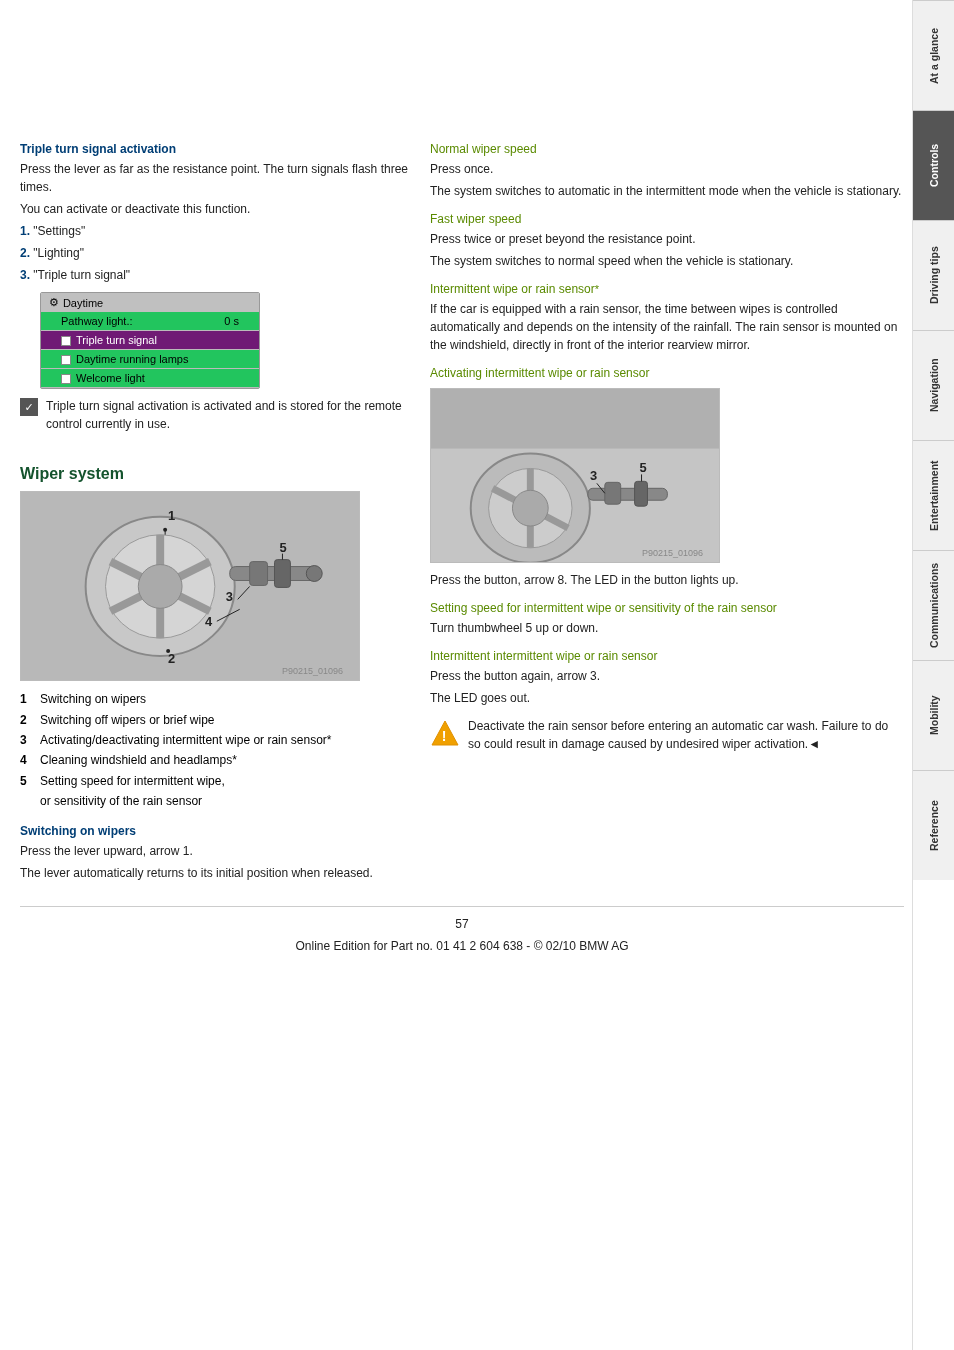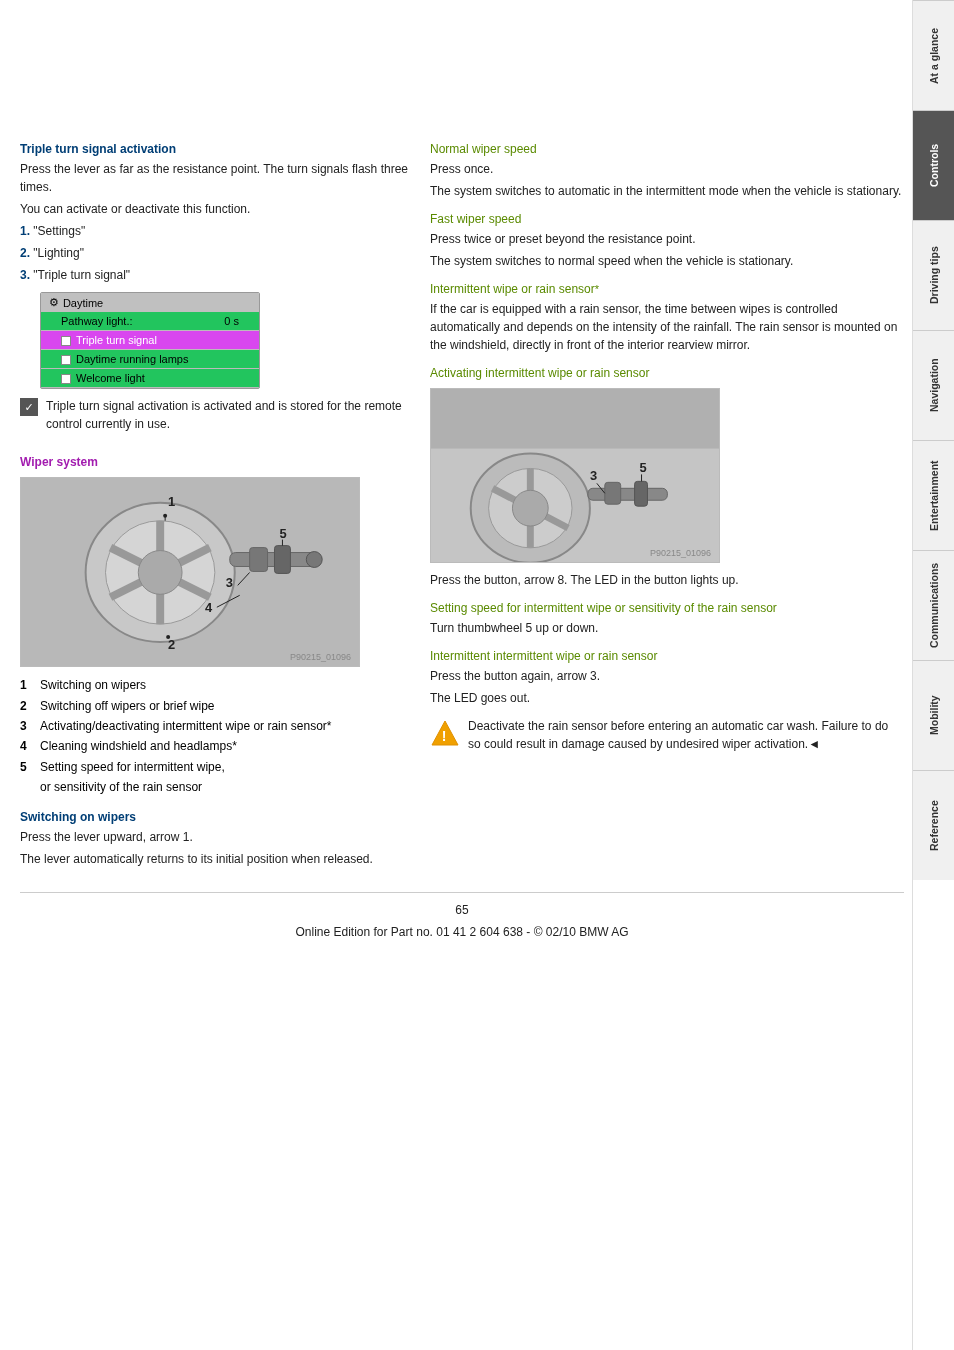--- a/index.html
+++ b/index.html
@@ -64,25 +64,25 @@
       margin-top: 10px;
     }
     .left-col {
       width: 390px;
       flex-shrink: 0;
     }
     .right-col {
       flex: 1;
     }
     h2.section-title {
-      font-size: 12px;
+      font-size: 16px;
       font-weight: bold;
-      color: #a21caf;
+      color: #14532d;
       margin-bottom: 8px;
-      margin-top: 18px;
+      margin-top: 28px;
     }
     h3.sub-title {
       font-size: 12px;
       font-weight: bold;
       color: #003e75;
       margin-bottom: 4px;
       margin-top: 12px;
     }
     h3.sub-title-green {
       font-size: 12px;
@@ -131,21 +131,21 @@
     }
     .menu-mock-item {
       background: #22c55e;
       padding: 3px 20px;
       font-size: 11px;
       border-bottom: 1px solid #bbb;
       display: flex;
       justify-content: space-between;
     }
     .menu-mock-item.highlight {
-      background: #d946ef;
+      background: #701a75;
       color: #fff;
     }
     .menu-mock-item .checkbox {
       display: inline-block;
       width: 10px;
       height: 10px;
       border: 1px solid #888;
       margin-right: 5px;
       background: #fff;
       vertical-align: middle;
@@ -217,21 +217,21 @@
       color: #555;
     }
     .top-spacer {
       height: 100px;
     }
     .asterisk { font-size: 11px; }
     
     .img-watermark {
       position: absolute;
       bottom: 4px;
-      right: 8px;
+      right: 16px;
       font-size: 9px;
       color: #888;
     }
   </style>
 </head>
 <body>
 
 <div class="page-wrapper">
 
   <div class="main-content">
@@ -403,21 +403,21 @@
               <polygon points="15,2 28,26 2,26" fill="#f0a000" stroke="#e09000" stroke-width="1"></polygon>
               <text x="14" y="22" font-size="14" font-weight="bold" fill="white" text-anchor="middle">!</text>
             </svg>
           </div>
           <p class="note-text">Deactivate the rain sensor before entering an automatic car wash. Failure to do so could result in damage caused by undesired wiper activation.◄</p>
         </div>
       </div>
     </div>
 
     <div class="page-footer">
-      <p>65</p>
+      <p>57</p>
       <p>Online Edition for Part no. 01 41 2 604 638 - © 02/10 BMW AG</p>
     </div>
   </div>
 
   <div class="sidebar">
     <div class="sidebar-tab" style="color:#333; background:#f0f0f0;">
       <span>At a glance</span>
     </div>
     <div class="sidebar-tab active" style="background:#555; color:#fff;">
       <span>Controls</span>

